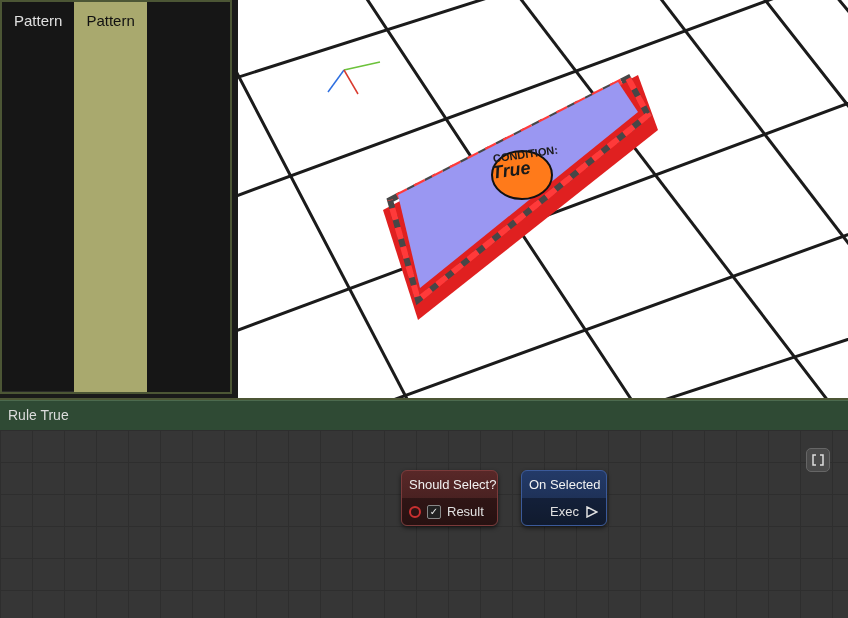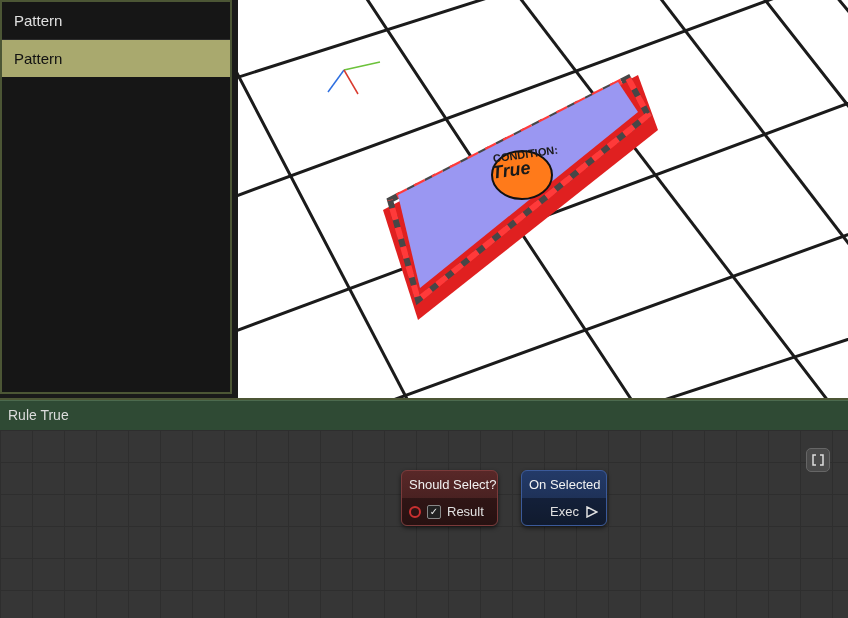--- a/index.html
+++ b/index.html
@@ -23,21 +23,21 @@
     height: 400px;
     border-bottom: 2px solid #4c5635;
   }
   .sidebar {
     width: 232px;
     height: 394px;
     background: #161616;
     border: 2px solid #4c5635;
     margin-right: 6px;
     display: flex;
-    flex-direction: column;
+    flex-direction: row;
   }
   .sidebar-item {
     padding: 10px 12px;
     font-size: 15px;
     color: #e0e0e0;
     cursor: pointer;
     border-bottom: 1px solid #2a2a2a;
   }
   .sidebar-item.selected {
     background: #a9a96e;

